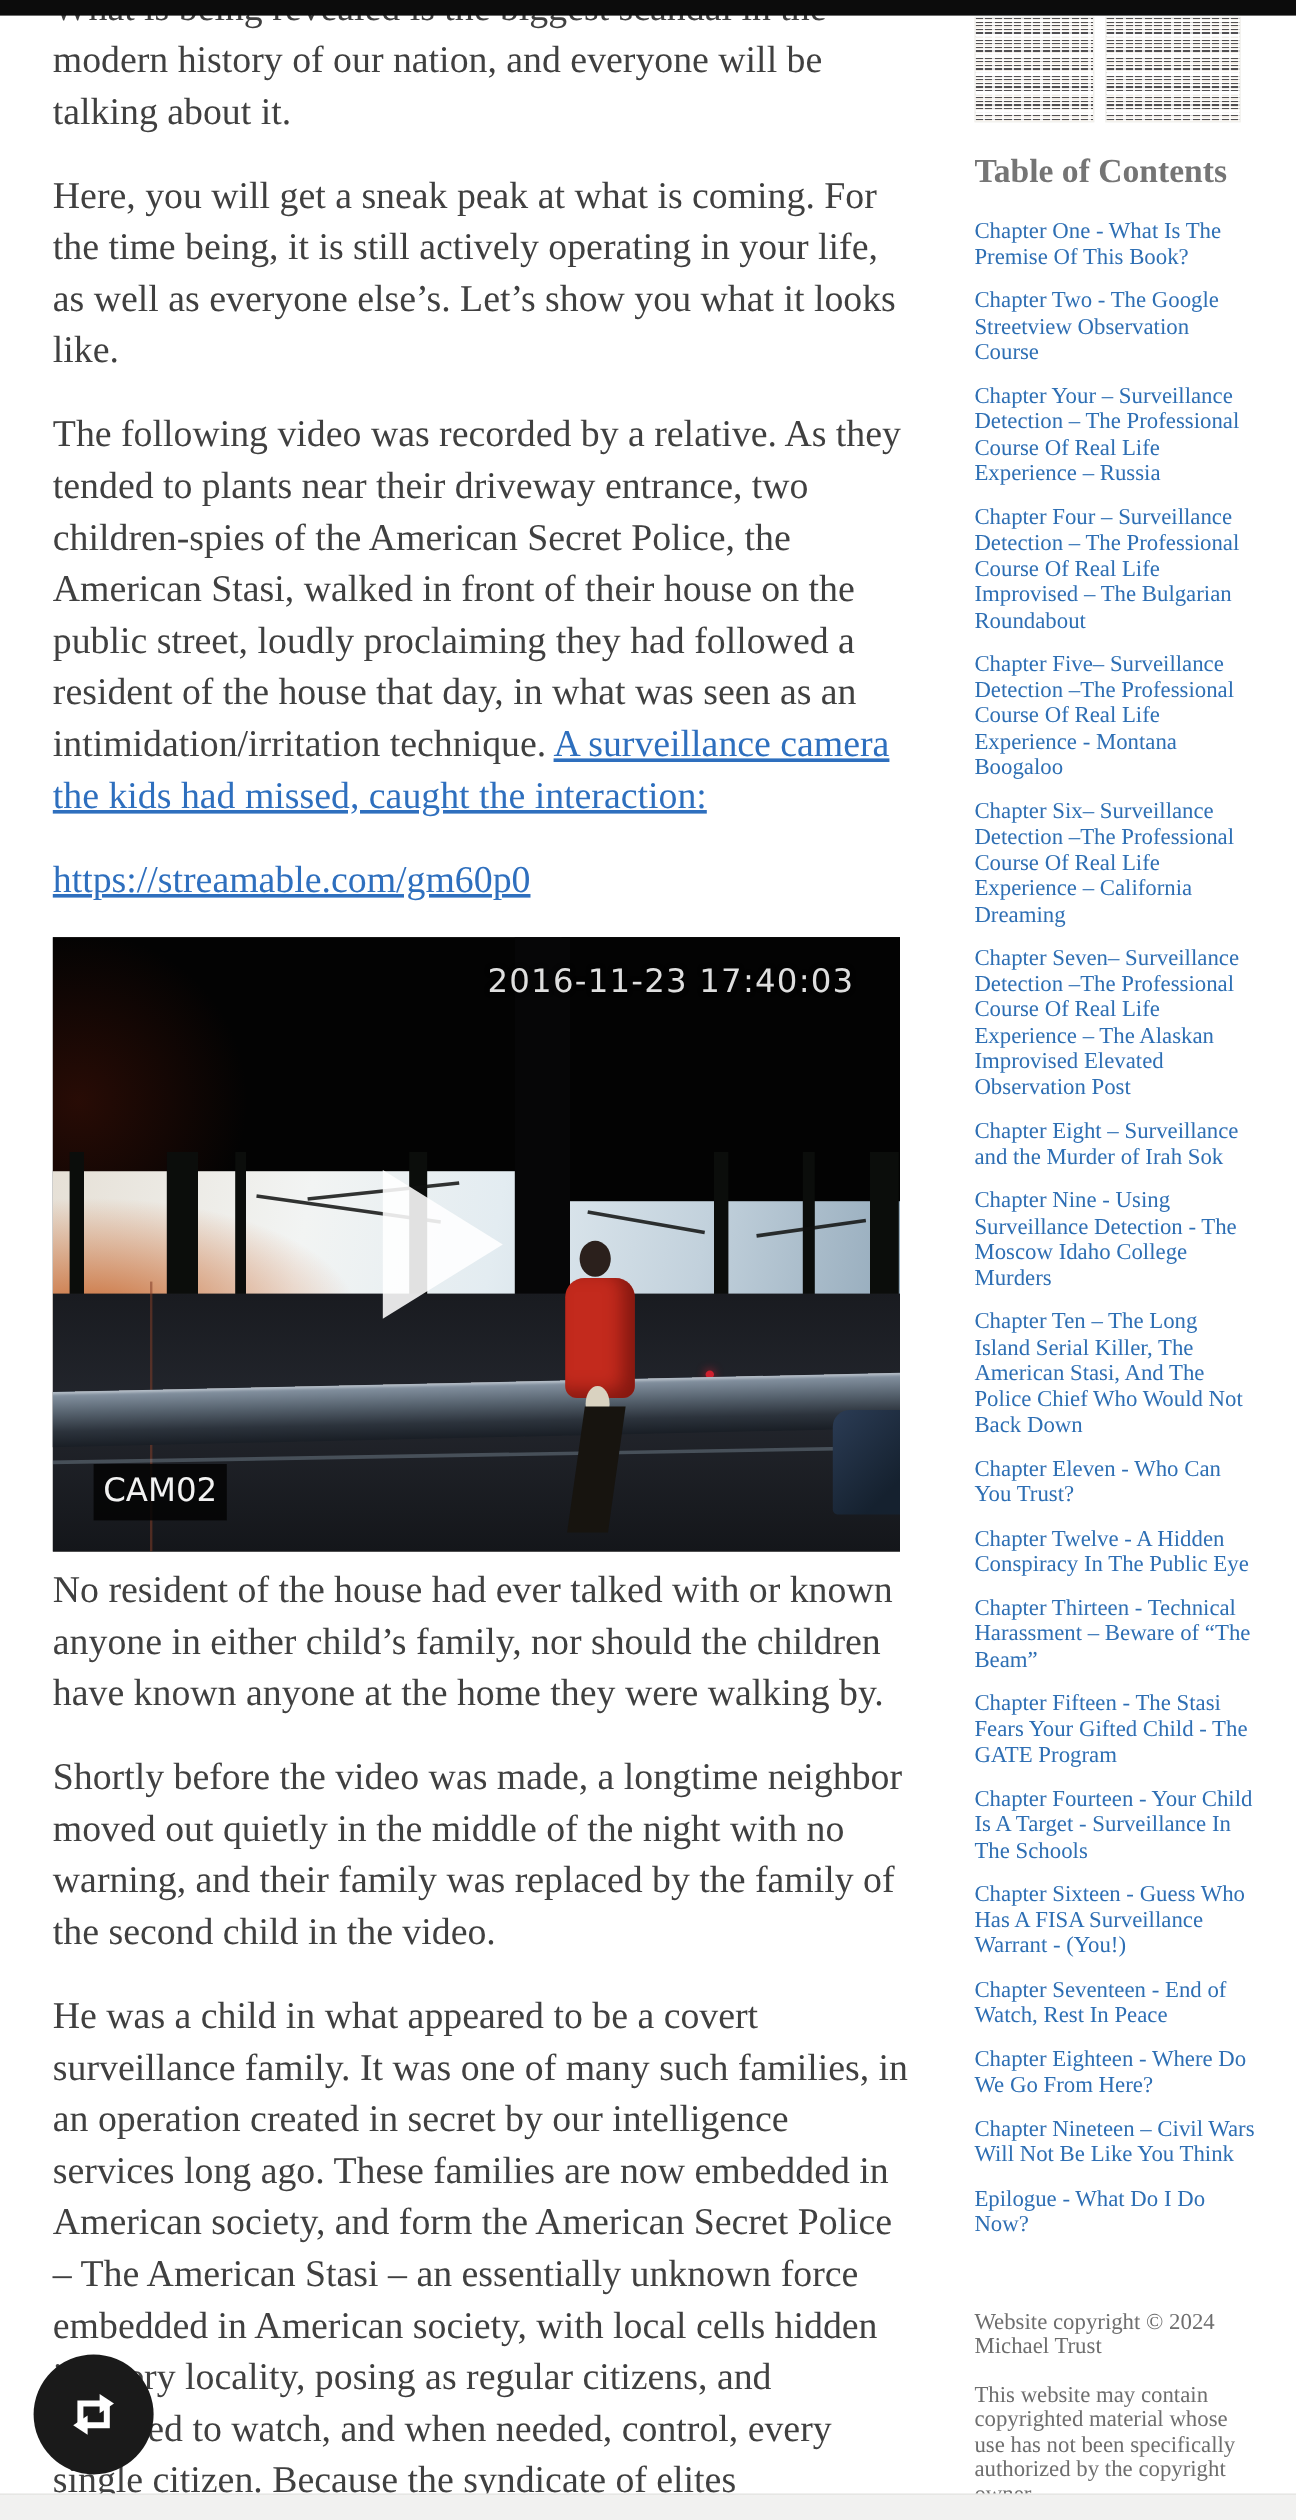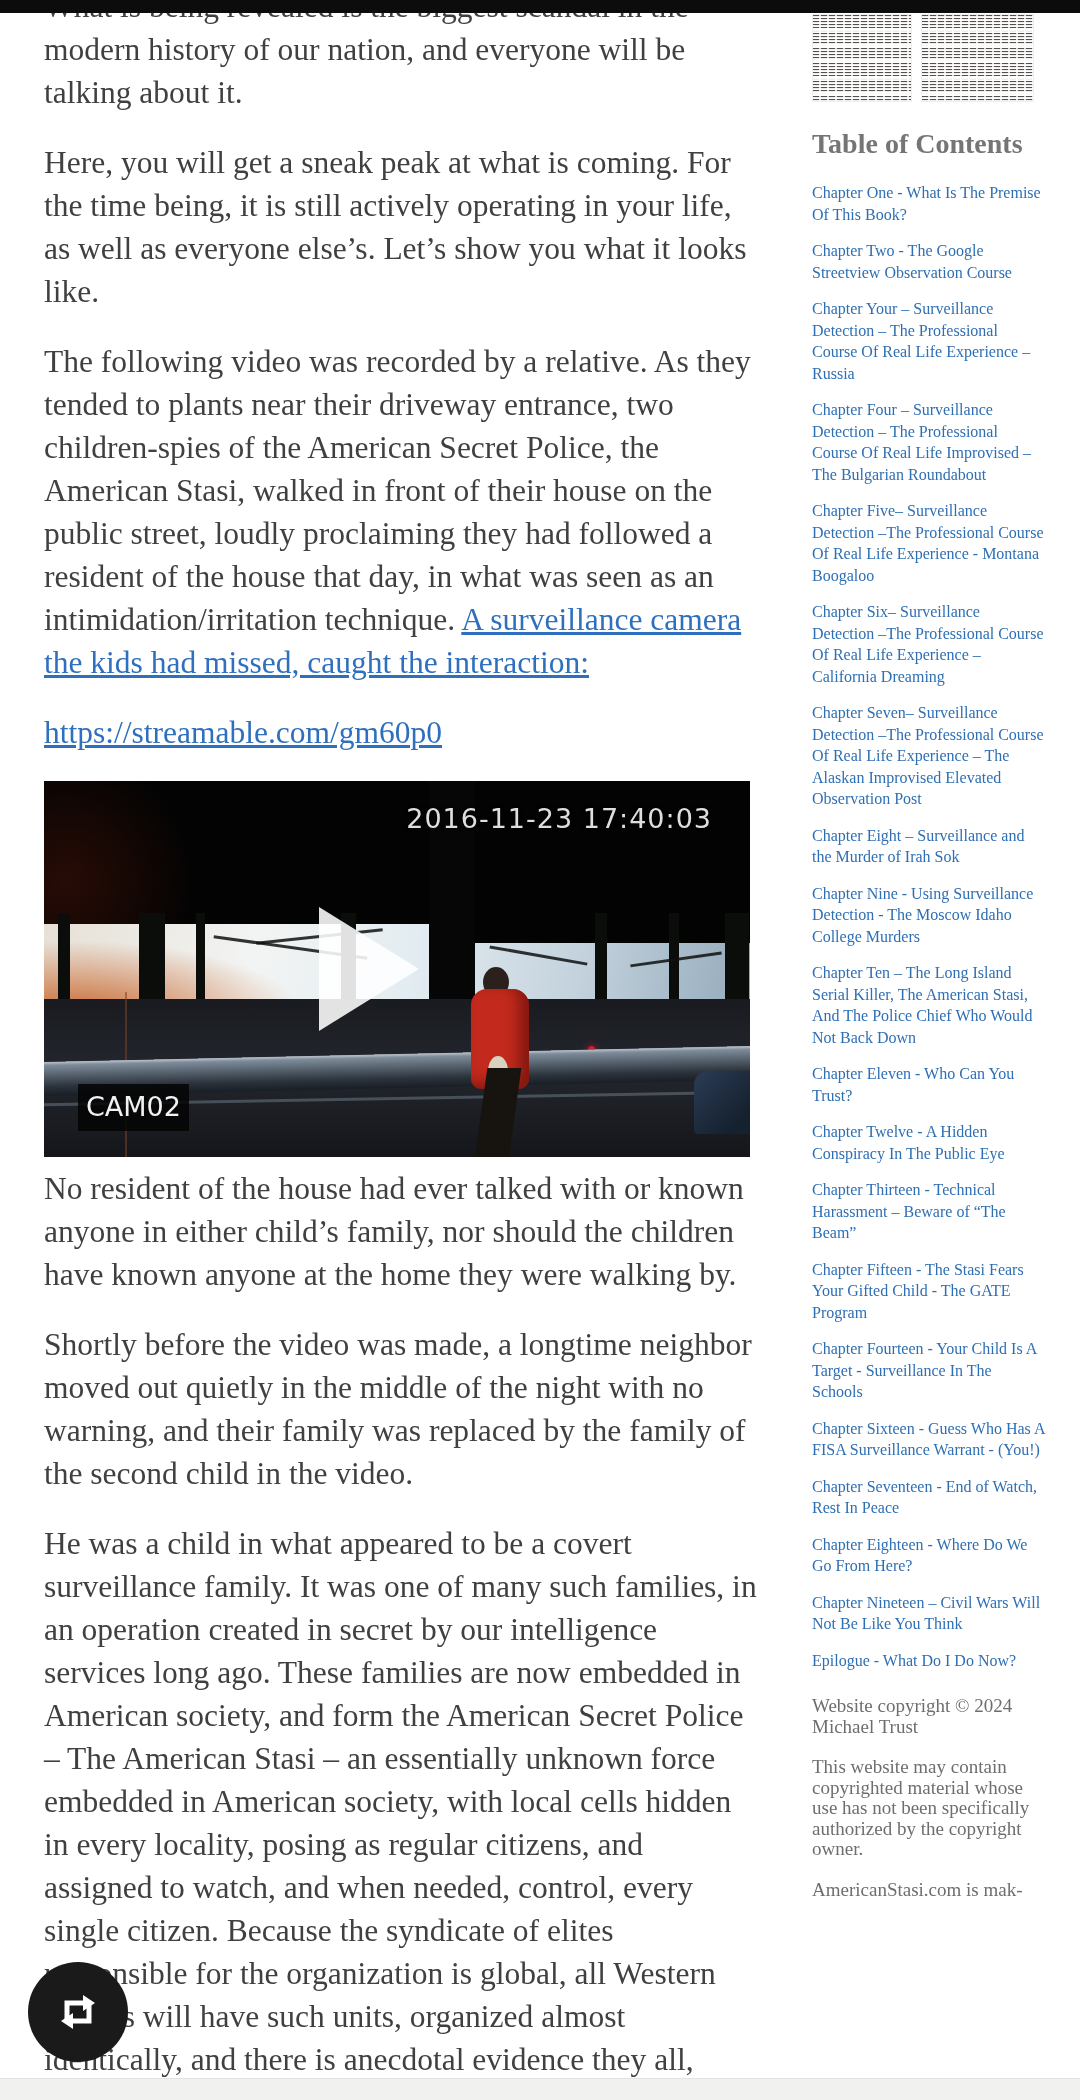--- a/index.html
+++ b/index.html
@@ -15,21 +15,21 @@
   
   .article {
     position:absolute; left:44px; top:-15px; width:714px; z-index:1;
     color:#404040; font-size:31.5px; line-height:43px;
   }
   .article p { margin:0 0 27px 0; }
   .article a { color:#2e6fbe; text-decoration:underline; }
 
   
   .video {
-    position:relative; width:706px; height:376px; margin:2px 0 10px 0;
+    position:relative; width:706px; height:512px; margin:2px 0 10px 0;
     background:#050505; overflow:hidden; cursor:pointer;
   }
   .v-sky { position:absolute; left:0; top:37%; width:100%; height:25%;
     background:linear-gradient(100deg,#e6e0d6 0%,#f2f4f3 30%,#e3ecf1 52%,#c2d1dc 76%,#93a9ba 100%); }
   .v-glow { position:absolute; left:0; top:37%; width:45%; height:26%;
     background:radial-gradient(ellipse at 10% 95%, rgba(196,86,22,0.85), rgba(196,86,22,0) 55%); }
   .v-canopy { position:absolute; left:0; top:0; width:100%; height:38%; background:#030303; }
   .v-canopy-tint { position:absolute; left:0; top:0; width:30%; height:38%;
     background:radial-gradient(circle at 10% 70%, rgba(110,28,10,0.35), rgba(0,0,0,0) 60%); }
   .v-canopy-right { position:absolute; left:60%; top:0; width:40%; height:43%; background:#030303; }
@@ -82,23 +82,23 @@
   .thumb { background-color:#fdfdfc; border:1px solid #f0efec;
     background-image:
       repeating-linear-gradient(to bottom, rgba(255,255,255,0) 0 13px, rgba(255,255,255,0.95) 13px 16px),
       repeating-linear-gradient(to right, rgba(255,255,255,0) 0 6px, rgba(255,255,255,0.8) 6px 8px),
       repeating-linear-gradient(to bottom, rgba(38,36,40,0.8) 0 1px, rgba(160,120,70,0.12) 1px 2px, rgba(255,255,255,0) 2px 3px);
   }
   .thumb.one { width:100px; }
   .thumb.two { width:113px; }
   .toc-title { font-size:28px; font-weight:700; color:#757575; margin:0 0 22px 0; }
   .toc a { display:block; color:#2e6fb4; text-decoration:none;
-    font-size:16px; line-height:21.5px; margin-bottom:15px; }
+    font-size:19px; line-height:21.5px; margin-bottom:15px; }
   .copy { color:#6e6e6e; font-size:19px; line-height:20.5px; margin:0 0 20px 0; }
-  .copy.first { margin-top:25px; }
+  .copy.first { margin-top:61px; }
 
   
   .bottom-strip { position:absolute; left:0; top:2078px; width:1080px; height:22px;
     background:#f1f1f0; border-top:1px solid #e3e3e1; z-index:4; }
   .fab { position:absolute; left:28px; top:1962px; width:100px; height:100px; border-radius:50%;
     background:#1a1a1a; border:none; z-index:6; display:flex; align-items:center; justify-content:center;
     cursor:pointer; padding:0; }
 </style>
 </head>
 <body>

